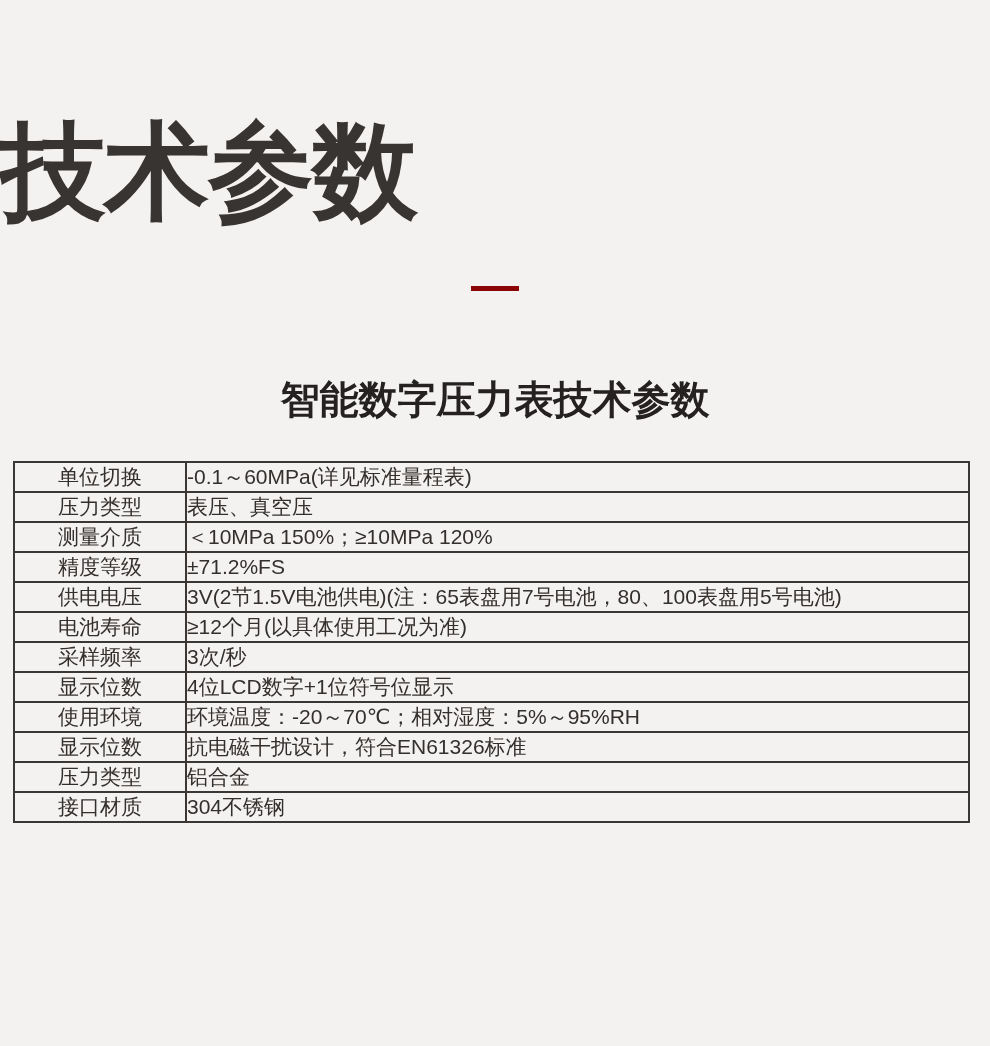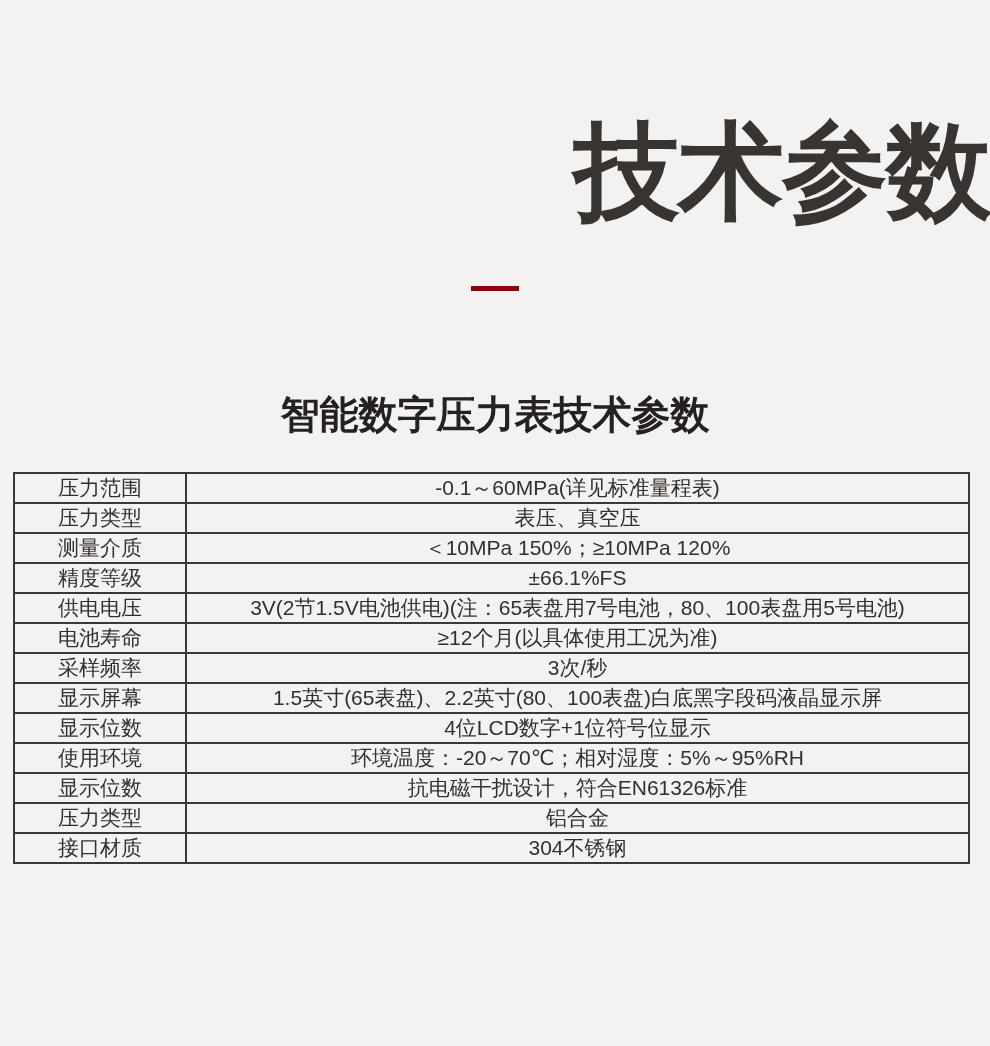--- a/index.html
+++ b/index.html
@@ -15,42 +15,43 @@
     overflow: hidden;
   }
   .page {
     width: 990px;
     height: 1046px;
     position: relative;
   }
   .main-title {
     margin: 0;
     padding-top: 118px;
-    text-align: right;
+    text-align: left;
     font-size: 106px;
     line-height: 1.0;
     font-weight: 800;
     letter-spacing: -2px;
     color: #383432;
   }
   .accent-divider {
     width: 48px;
     height: 5px;
     background: #8b0406;
     margin: 62px auto 0 auto;
   }
   .sub-title {
-    margin: 16px;
+    margin: 5px;
     padding-top: 88px;
     text-align: center;
     font-size: 39px;
     line-height: 1.0;
     font-weight: 700;
     letter-spacing: 0px;
     color: #242120;
+    font-family: Liberation Mono, monospace;
   }
   table.spec-table {
     border-collapse: collapse;
     margin: 38px 20px 0 13px;
     width: 957px;
     table-layout: fixed;
     background: transparent;
   }
   table.spec-table td {
     border: 2px solid #3b3734;
@@ -61,68 +62,64 @@
     color: #332f2d;
     vertical-align: middle;
     white-space: nowrap;
     overflow: hidden;
   }
   td.spec-label {
     width: 170px;
     text-align: center;
   }
   td.spec-value {
-    text-align: center;
+    text-align: left;
     padding-left: 36px;
   }
 </style>
 </head>
 <body>
 
 <div class="page">
 
   <h1 class="main-title">技术参数</h1>
 
   <div class="accent-divider"></div>
 
   <h2 class="sub-title">智能数字压力表技术参数</h2>
 
   <table class="spec-table">
     <tbody>
       <tr>
-        <td class="spec-label">压力范围</td>
+        <td class="spec-label">单位切换</td>
         <td class="spec-value">-0.1～60MPa(详见标准量程表)</td>
       </tr>
       <tr>
         <td class="spec-label">压力类型</td>
         <td class="spec-value">表压、真空压</td>
       </tr>
       <tr>
         <td class="spec-label">测量介质</td>
         <td class="spec-value">＜10MPa 150%；≥10MPa 120%</td>
       </tr>
       <tr>
         <td class="spec-label">精度等级</td>
-        <td class="spec-value">±66.1%FS</td>
+        <td class="spec-value">±71.2%FS</td>
       </tr>
       <tr>
         <td class="spec-label">供电电压</td>
         <td class="spec-value">3V(2节1.5V电池供电)(注：65表盘用7号电池，80、100表盘用5号电池)</td>
       </tr>
       <tr>
         <td class="spec-label">电池寿命</td>
         <td class="spec-value">≥12个月(以具体使用工况为准)</td>
       </tr>
       <tr>
         <td class="spec-label">采样频率</td>
         <td class="spec-value">3次/秒</td>
-      </tr>
-      <tr>
-        <td class="spec-label">显示屏幕</td>
-        <td class="spec-value">1.5英寸(65表盘)、2.2英寸(80、100表盘)白底黑字段码液晶显示屏</td>
       </tr>
       <tr>
         <td class="spec-label">显示位数</td>
         <td class="spec-value">4位LCD数字+1位符号位显示</td>
       </tr>
       <tr>
         <td class="spec-label">使用环境</td>
         <td class="spec-value">环境温度：-20～70℃；相对湿度：5%～95%RH</td>
       </tr>
       <tr>

